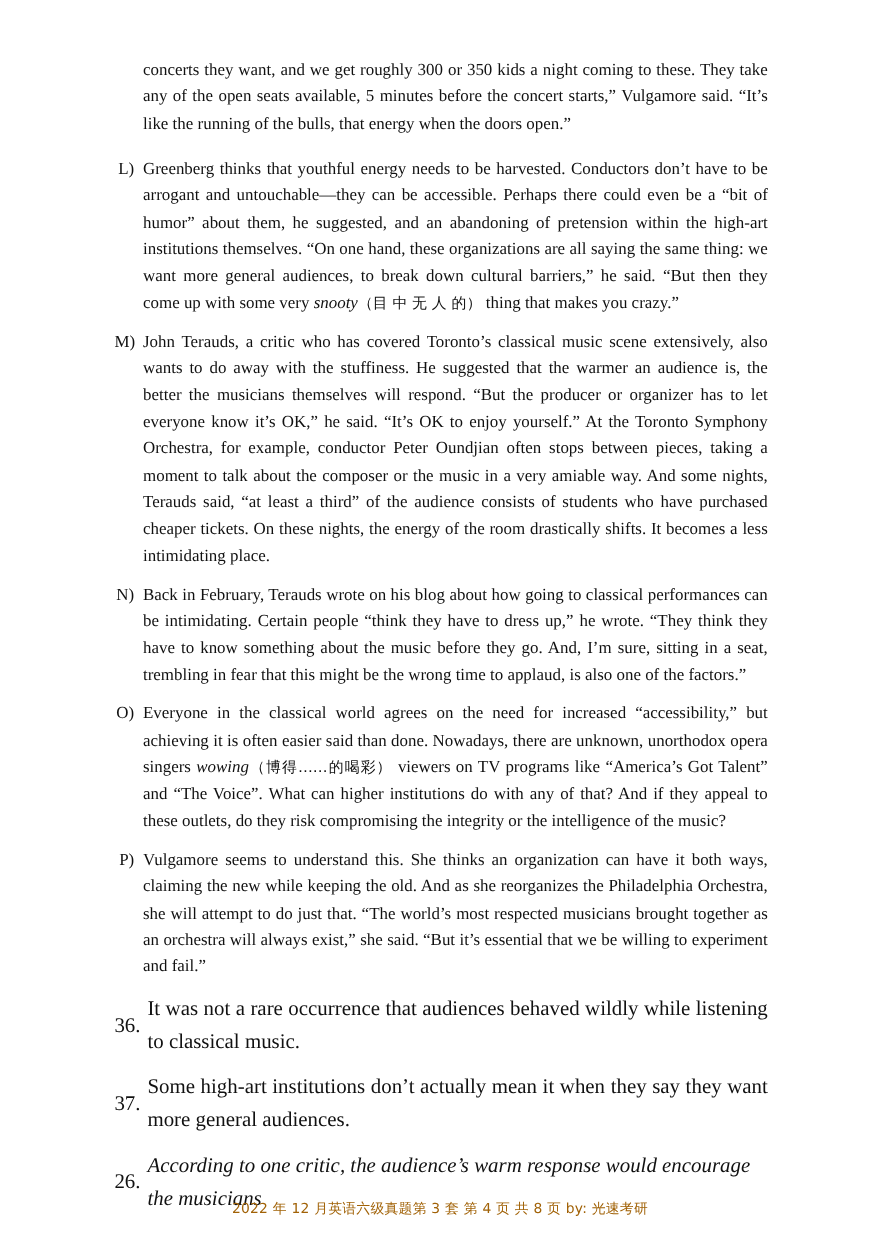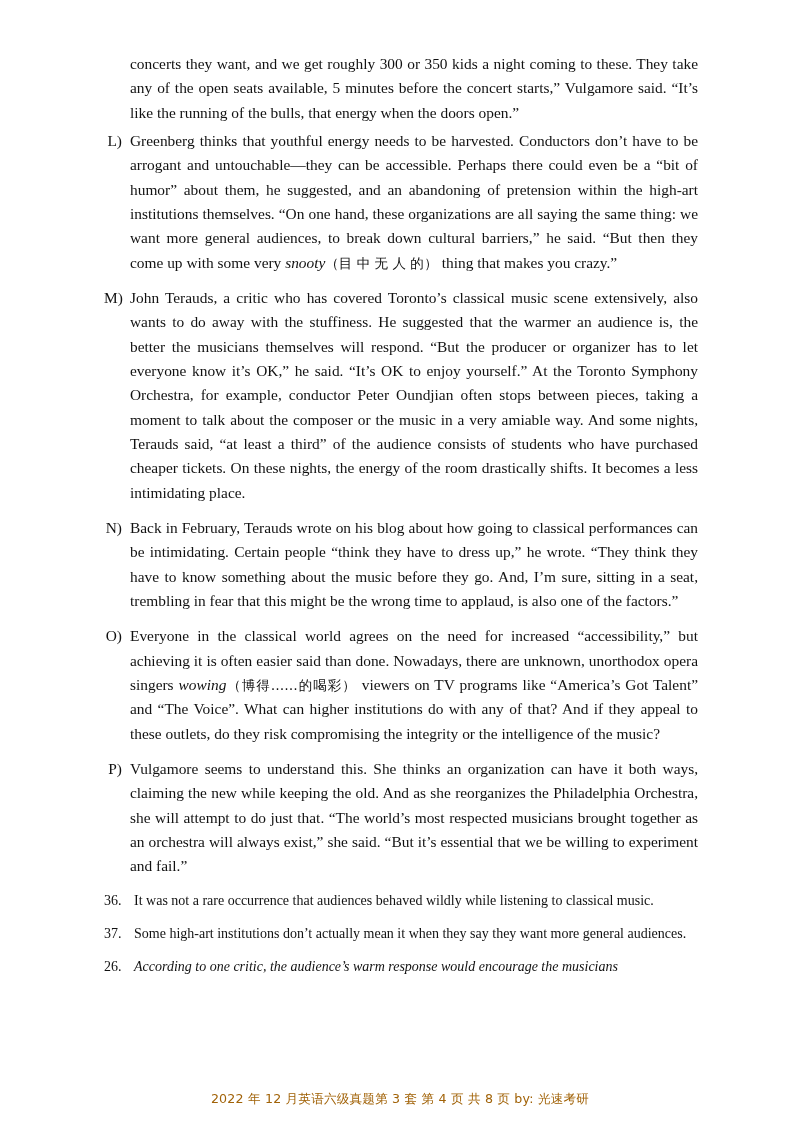--- a/index.html
+++ b/index.html
@@ -44,32 +44,32 @@
   .para .body {
     flex: 1 1 auto;
     text-align: justify;
     text-justify: inter-word;
     hyphens: none;
   }
   .para .body.last-left > :last-child { }
 
   
   .para.continuation {
-    margin-bottom: 4px;
+    margin-bottom: 17px;
   }
   .para.continuation .label {
     flex: 0 0 26px;
   }
 
   
   .qitem {
     display: flex;
     align-items: center;
     margin-bottom: 11px;
-    font-size: 14px;
+    font-size: 19px;
     line-height: 1.58;
   }
   .qitem .qnum {
     flex: 0 0 30px;
     width: 30px;
     text-align: left;
     white-space: nowrap;
   }
   .qitem .qtext {
     flex: 1 1 auto;

